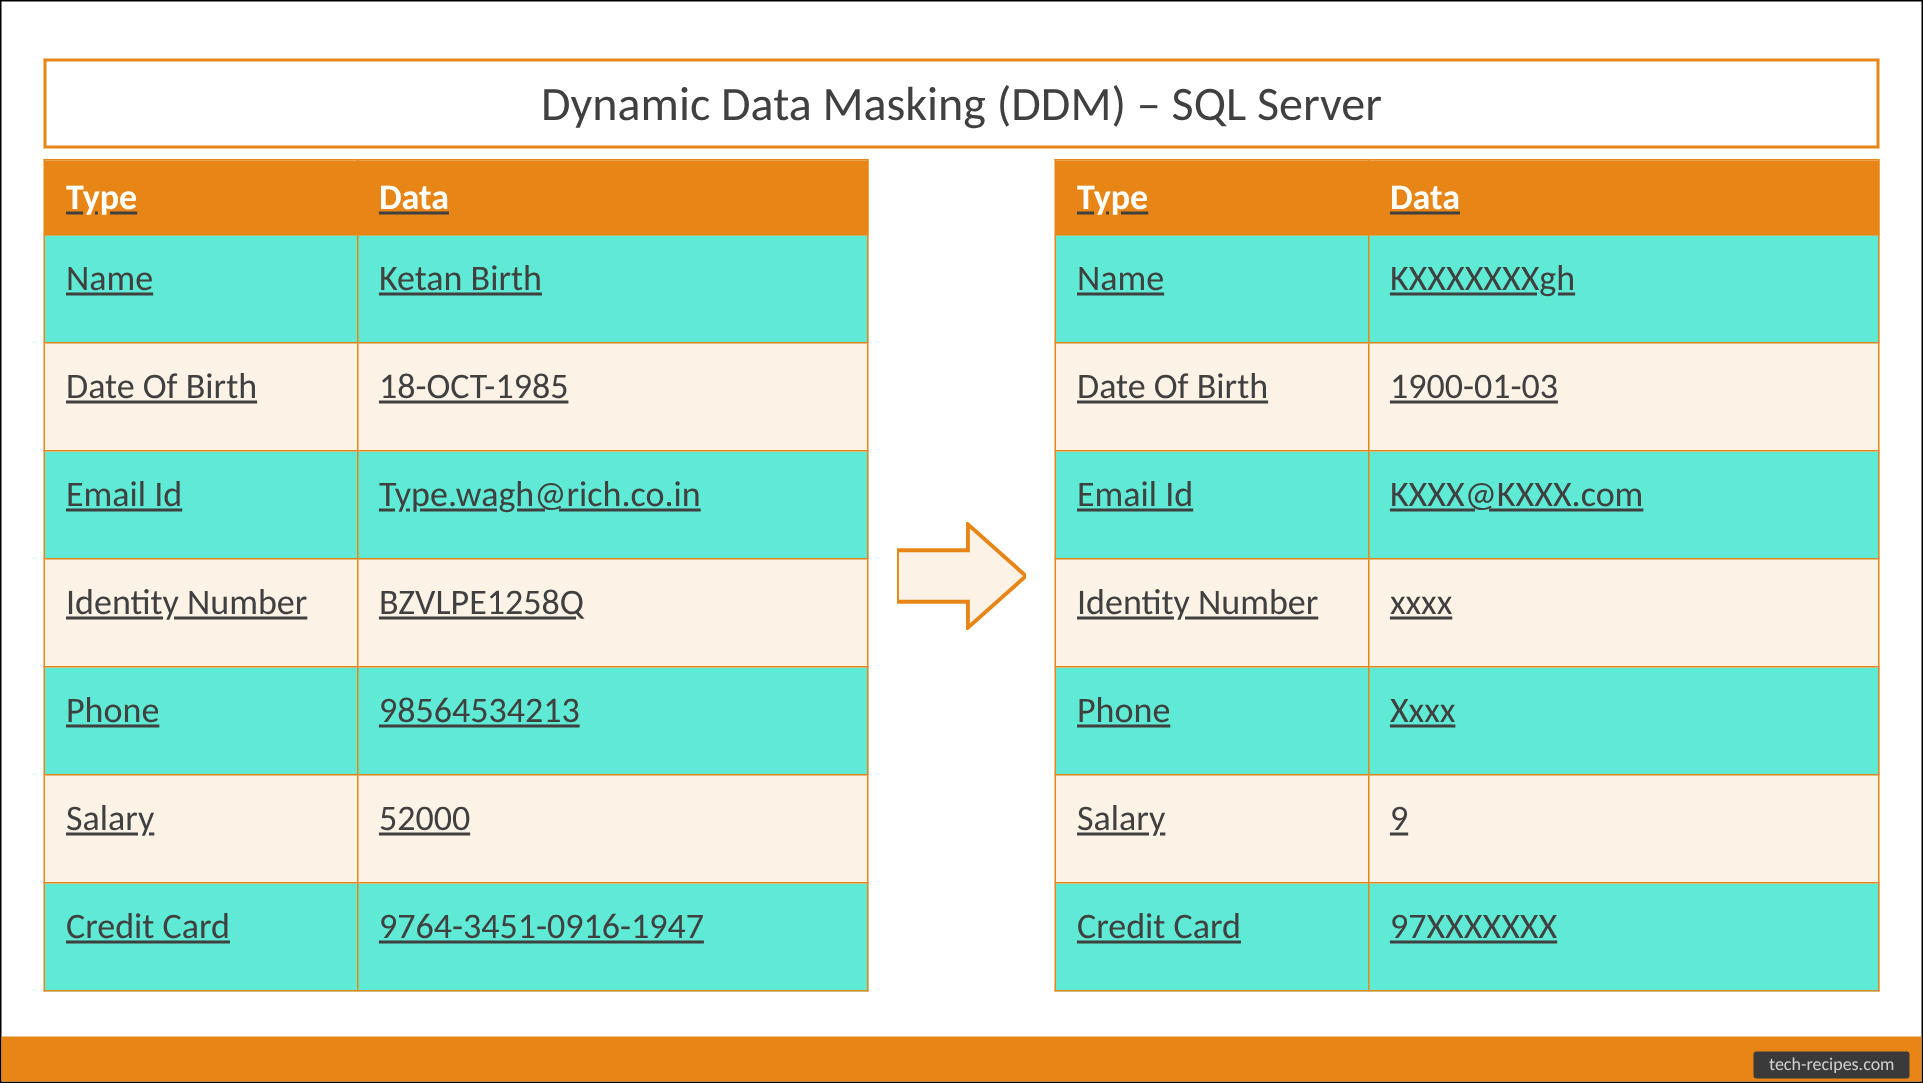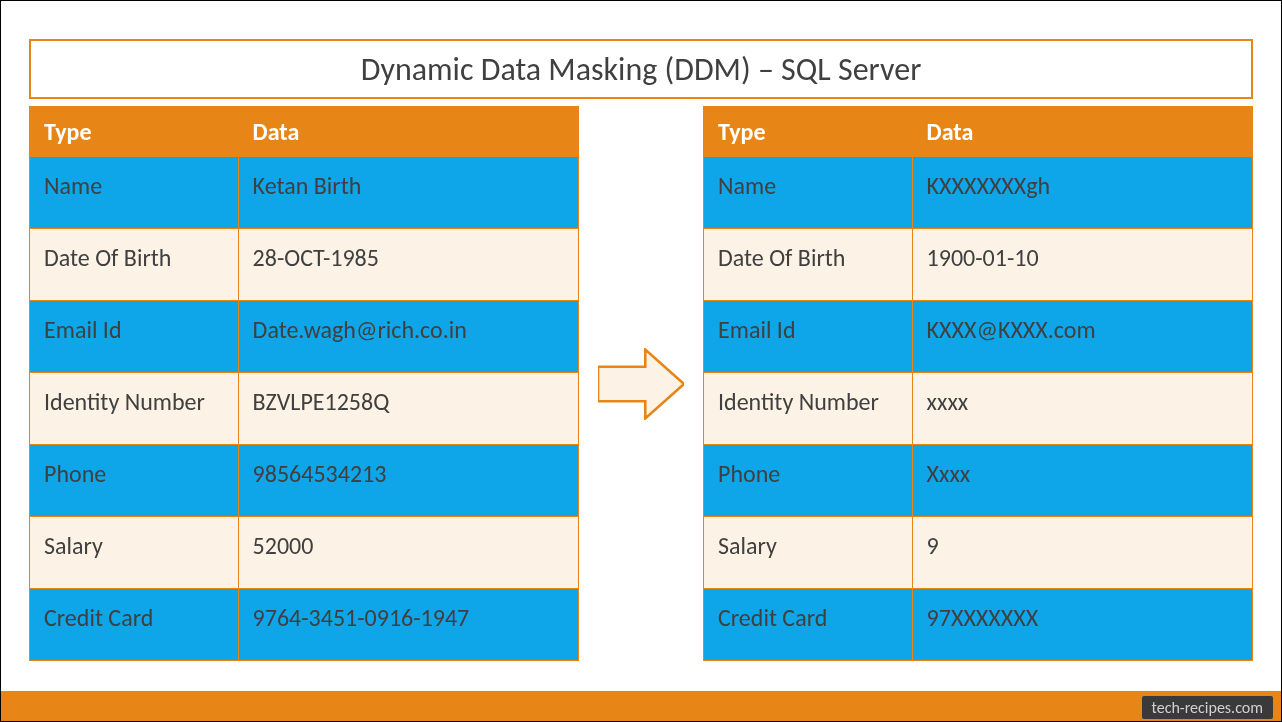--- a/index.html
+++ b/index.html
@@ -35,20 +35,21 @@
   }
   .tables-wrap {
     position: absolute;
     top: 105px;
     left: 28px;
     right: 28px;
     bottom: 60px;
     display: flex;
     align-items: stretch;
     justify-content: space-between;
+    text-decoration: underline;
   }
   table.data {
     border-collapse: collapse;
     width: 550px;
     table-layout: fixed;
     font-size: 24px;
     color: #404040;
     border: 1px solid #e78616;
   }
   table.data th {
@@ -56,21 +57,21 @@
     color: #fff;
     text-align: left;
     font-weight: 600;
     padding: 10px 14px;
     border: 1px solid #e78616;
   }
   table.data td {
     border: 1px solid #e78616;
     padding: 14px 14px;
     vertical-align: top;
-    background: #0ea5e9;
+    background: #5eead4;
   }
   table.data tr:nth-child(even) td {
     background: #fdf2e6;
   }
   .col-type { width: 38%; }
   .col-data { width: 62%; }
 
   .arrow-wrap {
     flex: 0 0 120px;
     display: flex;
@@ -87,21 +88,21 @@
     left: 0;
     right: 0;
     bottom: 0;
     height: 30px;
     background: #e78616;
   }
   .footer-source {
     position: absolute;
     right: 8px;
     bottom: 2px;
-    font-size: 16px;
+    font-size: 12px;
     color: #d0d0d0;
     background: #3a3a3a;
     padding: 2px 10px;
     border-radius: 2px;
     margin-top: 36px;
   }
 </style>
 </head>
 <body>
 
@@ -124,25 +125,25 @@
           <th>Data</th>
         </tr>
       </thead>
       <tbody>
         <tr>
           <td>Name</td>
           <td>Ketan Birth</td>
         </tr>
         <tr>
           <td>Date Of Birth</td>
-          <td>28-OCT-1985</td>
+          <td>18-OCT-1985</td>
         </tr>
         <tr>
           <td>Email Id</td>
-          <td>Date.wagh@rich.co.in</td>
+          <td>Type.wagh@rich.co.in</td>
         </tr>
         <tr>
           <td>Identity Number</td>
           <td>BZVLPE1258Q</td>
         </tr>
         <tr>
           <td>Phone</td>
           <td>98564534213</td>
         </tr>
         <tr>
@@ -173,21 +174,21 @@
           <th>Data</th>
         </tr>
       </thead>
       <tbody>
         <tr>
           <td>Name</td>
           <td>KXXXXXXXgh</td>
         </tr>
         <tr>
           <td>Date Of Birth</td>
-          <td>1900-01-10</td>
+          <td>1900-01-03</td>
         </tr>
         <tr>
           <td>Email Id</td>
           <td>KXXX@KXXX.com</td>
         </tr>
         <tr>
           <td>Identity Number</td>
           <td>xxxx</td>
         </tr>
         <tr>

